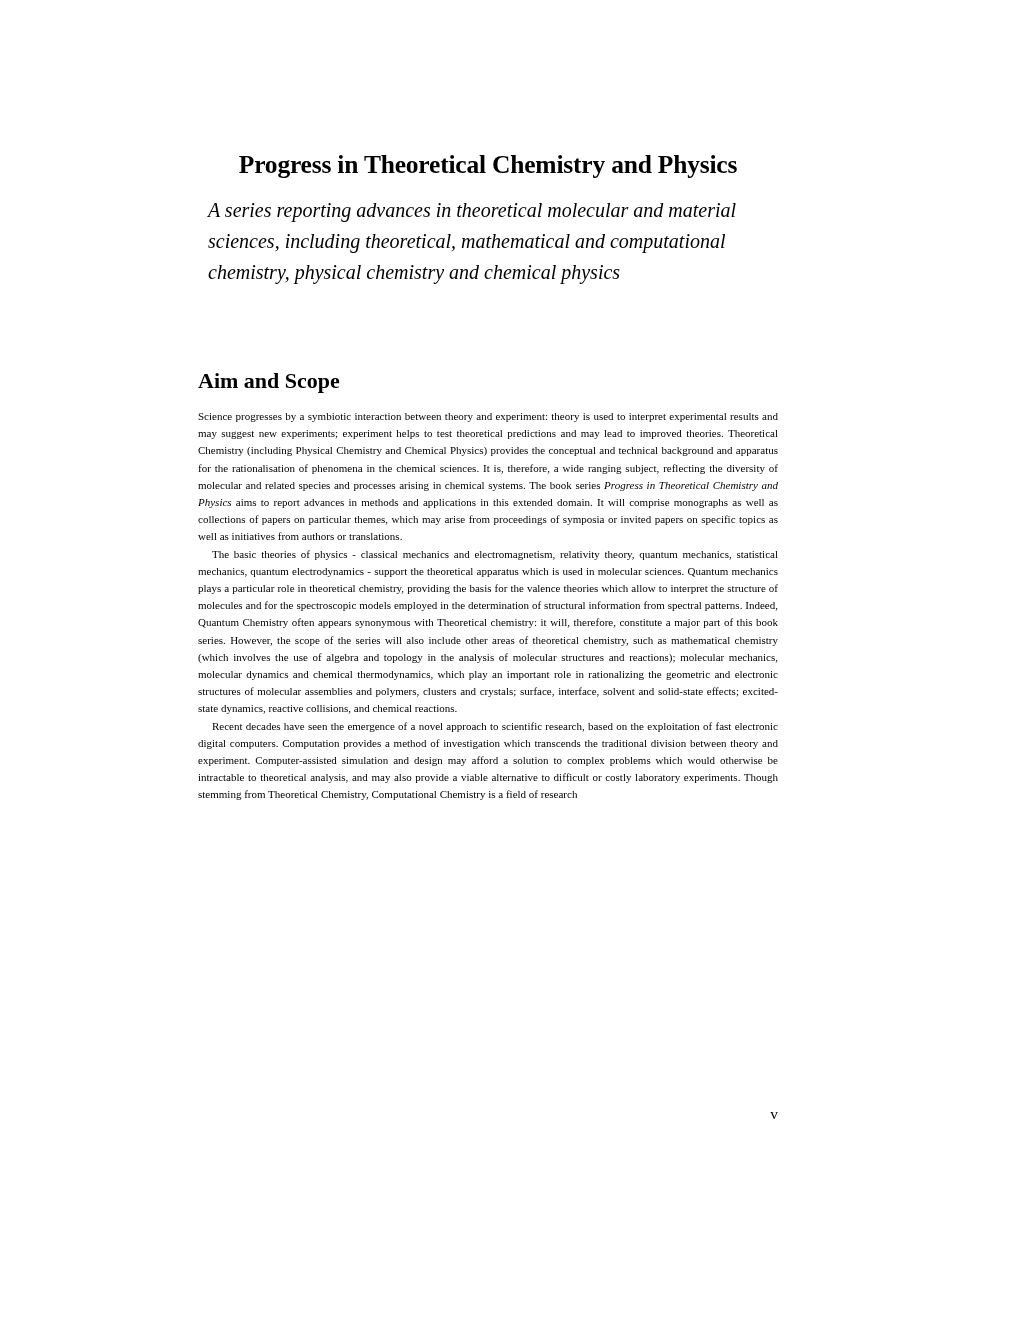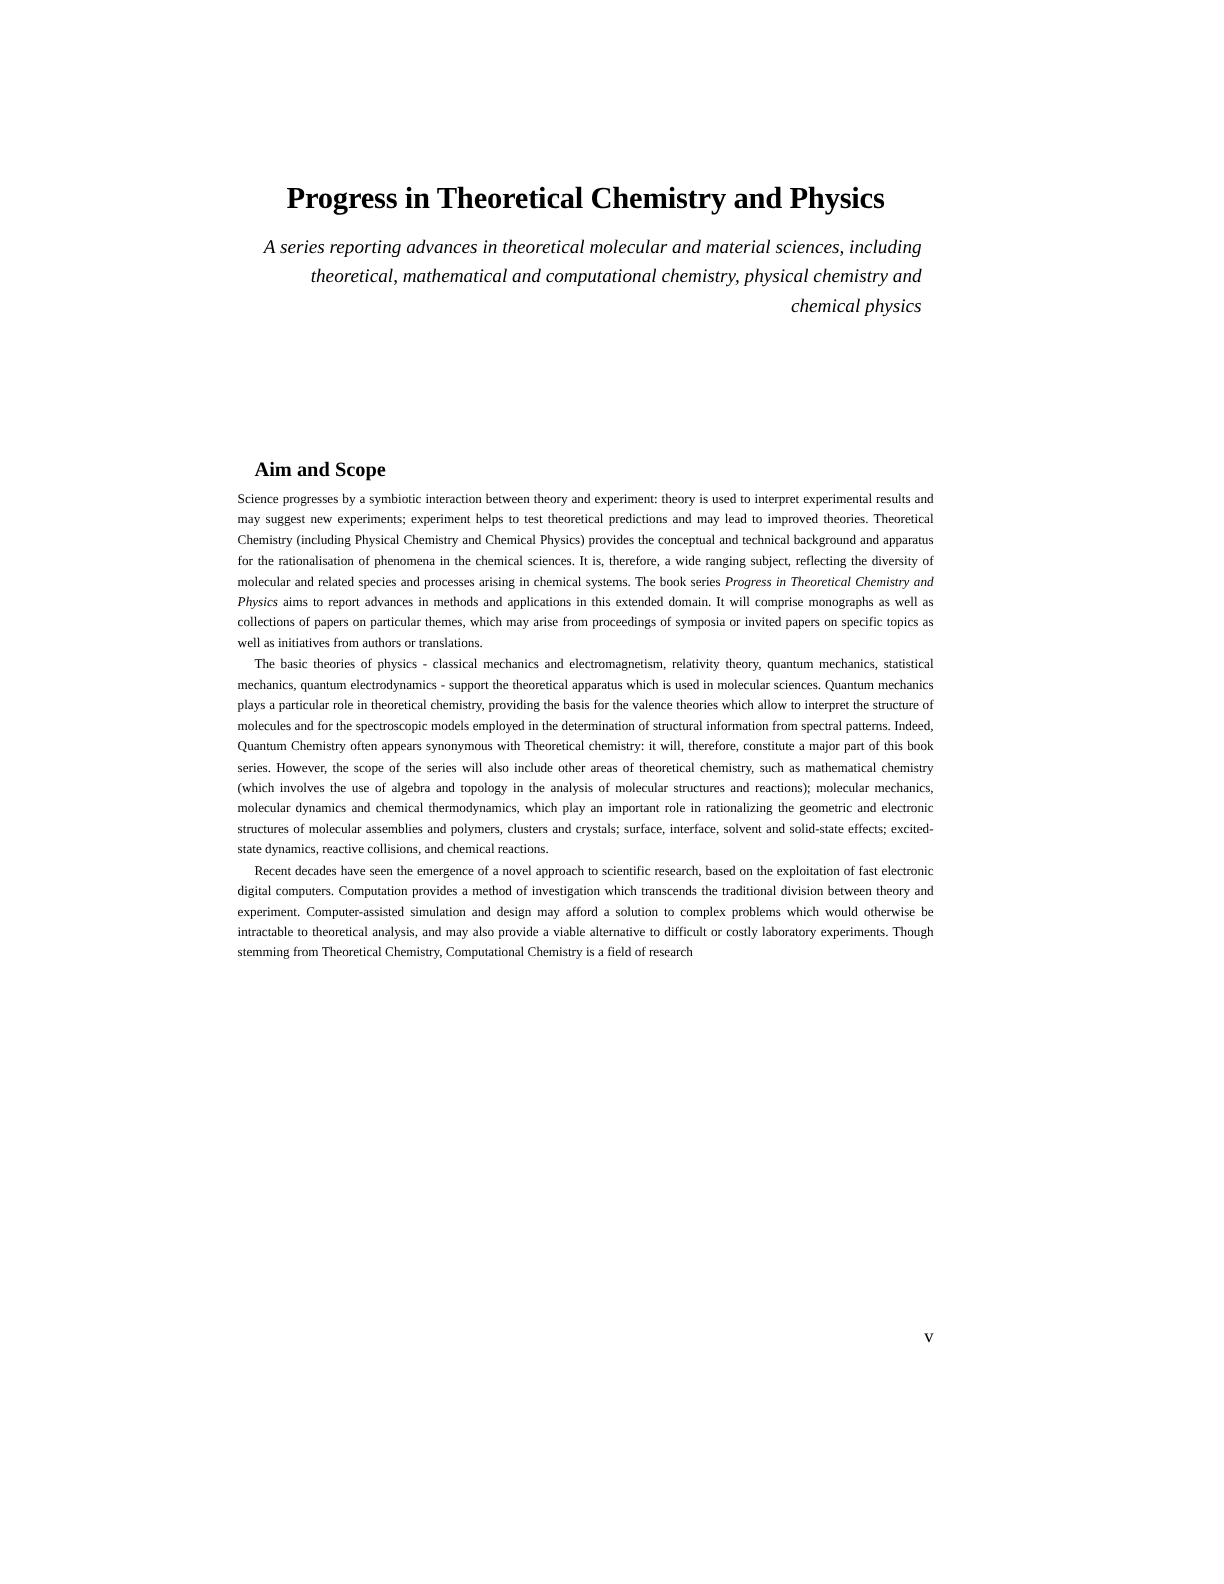--- a/index.html
+++ b/index.html
@@ -29,30 +29,30 @@
   .series-title {
     font-size: 25.5px;
     font-weight: bold;
     text-align: center;
     letter-spacing: -0.2px;
     margin: 0 0 14px 0;
     line-height: 1.2;
   }
   .series-subtitle {
     font-style: italic;
-    font-size: 16px;
-    text-align: right;
+    font-size: 20px;
+    text-align: left;
     line-height: 1.55;
     margin: 0;
     padding: 0 10px;
   }
   .section-heading {
-    font-size: 17px;
+    font-size: 22px;
     font-weight: bold;
-    margin: 14px;
+    margin: 0;
     padding: 0;
     position: absolute;
     left: 0;
     top: 218px;
     text-align: right;
   }
   .body-text {
     position: absolute;
     left: 0;
     top: 258px;

